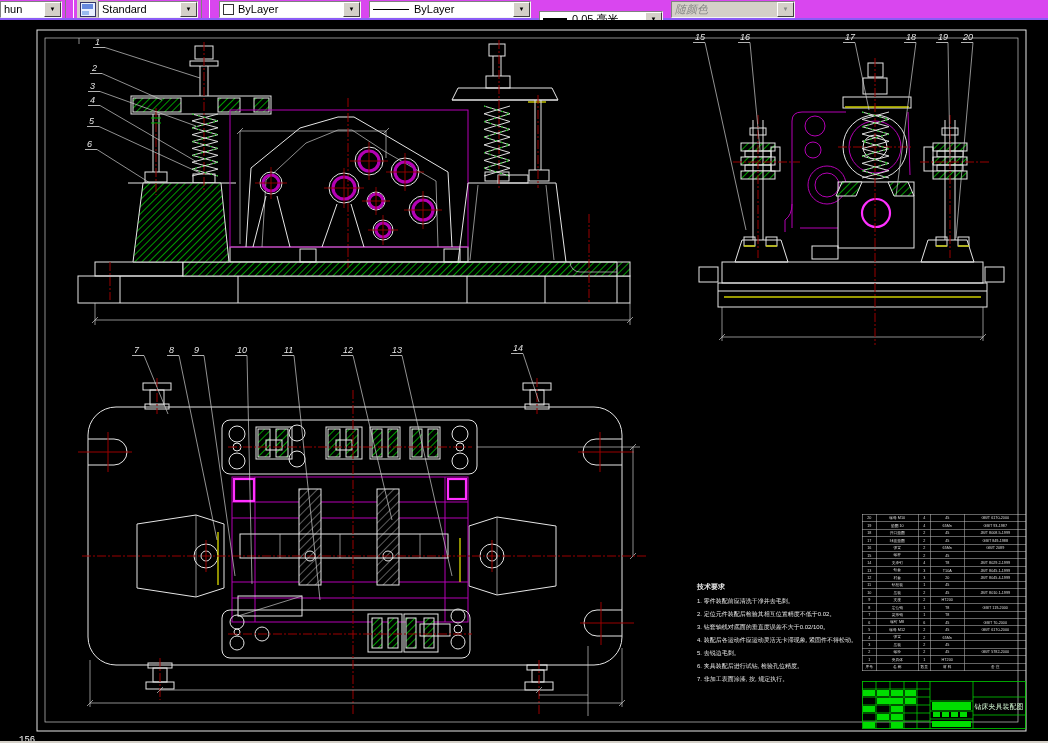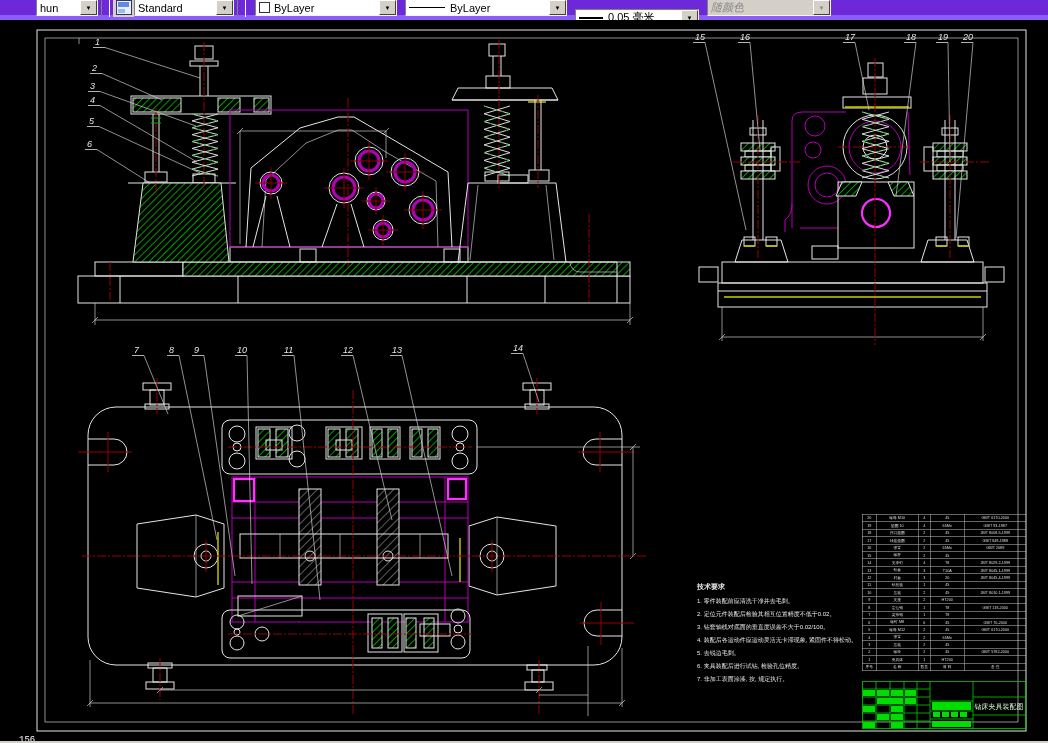--- a/index.html
+++ b/index.html
@@ -1,20 +1,20 @@
 <!DOCTYPE html>
 <html><head>
 <meta charset="utf-8">
 <style>
   html,body{margin:0;padding:0;background:#000;}
   body{width:1048px;height:743px;position:relative;overflow:hidden;
        font-family:"Liberation Sans","DejaVu Sans",sans-serif;}
   
-  .toolbar{position:absolute;top:0;left:0;width:1048px;height:20px;background:#6d28d9;
-           border-bottom:5px solid #8b5cf6;display:flex;align-items:center;box-sizing:border-box;padding-left:36px;}
+  .toolbar{position:absolute;top:0;left:0;width:1048px;height:20px;background:#d946ef;
+           border-bottom:2px solid #8b5cf6;display:flex;align-items:center;box-sizing:border-box;}
   .combo{height:17px;background:#fff;border:1px solid;border-color:#808080 #f4f4f4 #f4f4f4 #808080;
          display:flex;align-items:center;font-size:11px;color:#000;box-sizing:border-box;
          padding-left:3px;white-space:nowrap;overflow:hidden;}
   .combo .arrowbtn{margin-left:auto;width:15px;height:13px;background:#d4d0c8;
          border:1px solid;border-color:#fff #404040 #404040 #fff;display:flex;align-items:center;
          justify-content:center;font-size:6px;color:#000;flex:0 0 auto;}
   .combo.disabled{background:#d4d0c8;color:#888;font-style:italic;}
   .combo.disabled .arrowbtn{color:#888;}
   .tbsep{width:7px;height:18px;flex:0 0 auto;border-left:1px solid #808080;border-right:1px solid #fff;margin:0 3px;}
   .tbtn{width:21px;height:18px;background:#d4d0c8;display:flex;align-items:center;justify-content:center;flex:0 0 auto;}

